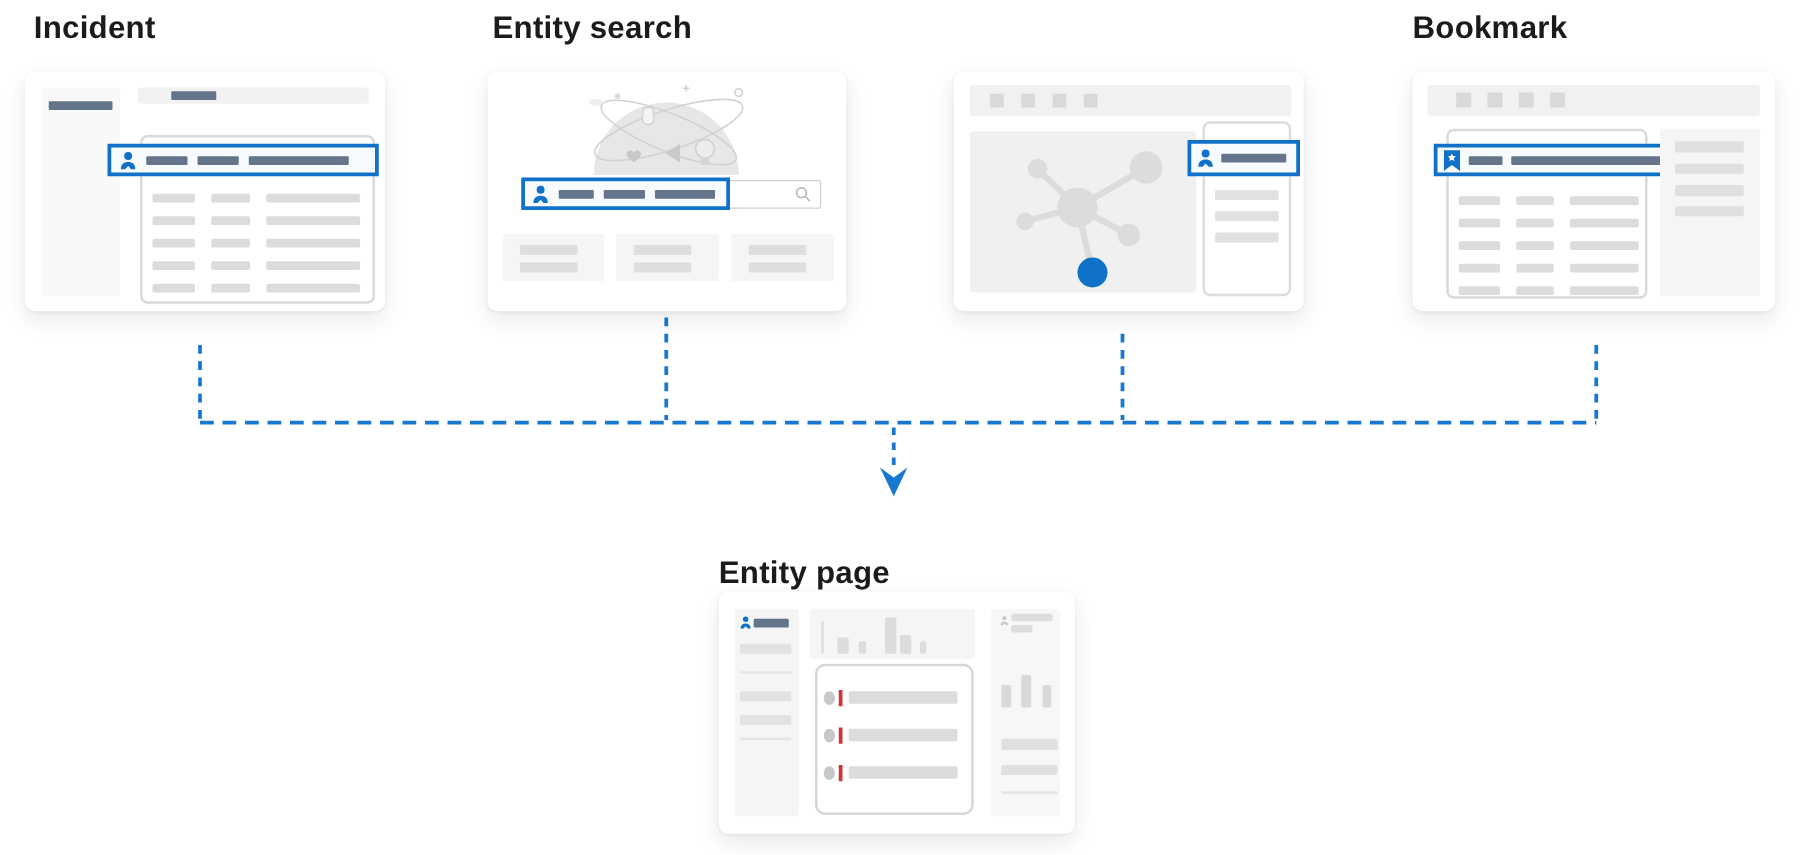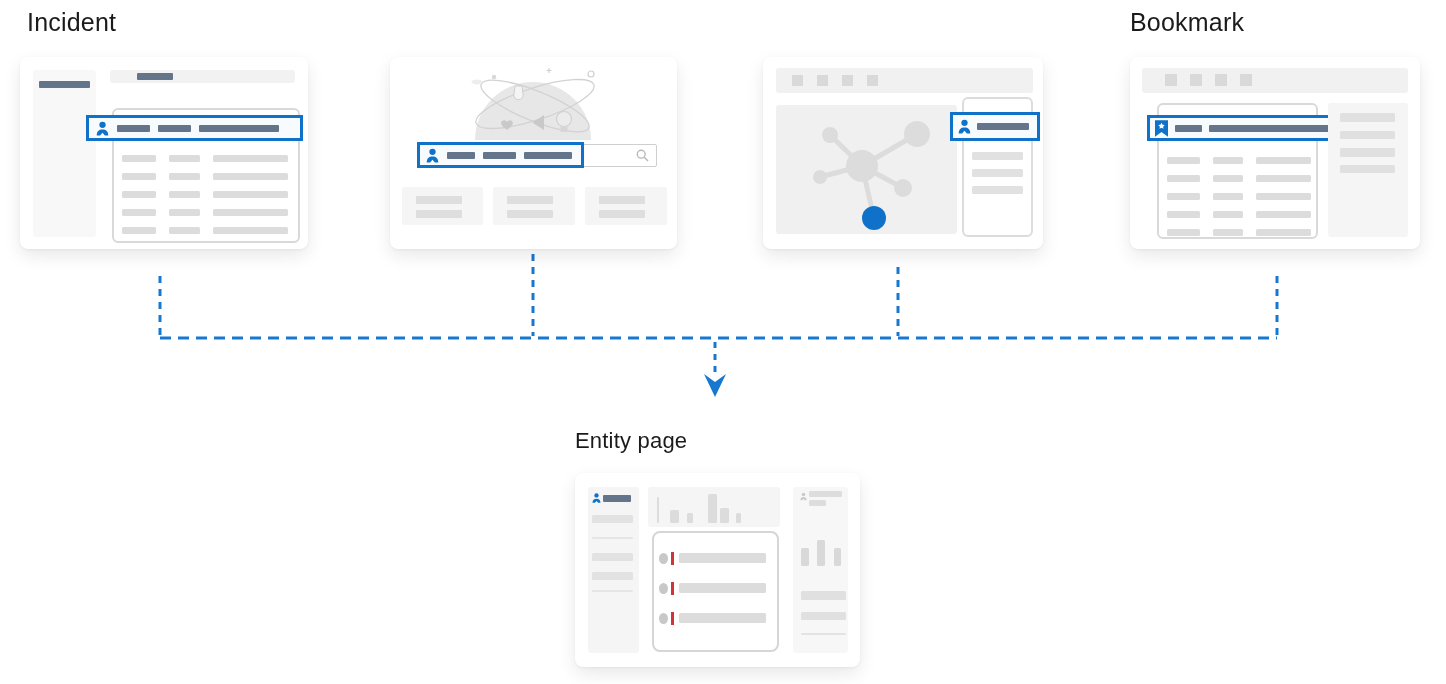--- a/index.html
+++ b/index.html
@@ -10,21 +10,21 @@
     --panel-gray:#f2f2f2;
     --border-gray:#d9d9d9;
     --timeline-red:#d13438;
     --title-text:#1b1b1b;
     --background:#ffffff;
   }
   html,body{margin:0;padding:0;background:var(--background);}
   .stage{position:relative;width:1446px;height:684px;background:var(--background);
          font-family:"Liberation Sans", sans-serif;overflow:hidden;}
   .abs{position:absolute;}
-  .card-title{position:absolute;font-size:25px;font-weight:400;color:var(--title-text);letter-spacing:.2px;white-space:nowrap;}
+  .card-title{position:absolute;font-size:25px;font-weight:700;color:var(--title-text);letter-spacing:.2px;white-space:nowrap;}
   .card{position:absolute;background:#fff;border-radius:8px;
         box-shadow:0 1px 3px rgba(0,0,0,.05),0 7px 18px rgba(0,0,0,.09);}
   .bar{position:absolute;background:var(--gray-bar);border-radius:1.5px;}
   .slate{background:var(--slate-bar);border-radius:1px;height:7px;flex:0 0 auto;}
   .hl{position:absolute;border:3px solid var(--accent-blue);background:#f8fbfe;
       display:flex;align-items:center;box-sizing:content-box;}
   .panel{position:absolute;border-radius:3px;}
   .grid-rows{position:absolute;display:grid;}
   .grid-rows .bar{position:static;height:7px;}
   .connectors{position:absolute;left:0;top:0;pointer-events:none;}
@@ -35,22 +35,23 @@
   .fill-accent{fill:var(--accent-blue);}
   .node{fill:var(--gray-bar);}
   .edge{stroke:var(--gray-bar);stroke-width:5;}
 </style>
 </head>
 <body>
 
 <div class="stage">
 
   <div class="card-title" style="left:27px;top:8px">Incident</div>
+  <div class="card-title" style="left:394px;top:8px">Entity search</div>
   <div class="card-title" style="left:1130px;top:8px">Bookmark</div>
-  <div class="card-title" style="left:575px;top:428px;font-size:22px">Entity page</div>
+  <div class="card-title" style="left:575px;top:444px;font-size:25px">Entity page</div>
 
   <svg class="connectors" width="1446" height="684">
     <path class="dashv" d="M160 276 L160 336"></path>
     <path class="dashv" d="M533 254 L533 336"></path>
     <path class="dashv" d="M898 267 L898 336"></path>
     <path class="dashv" d="M1277 276 L1277 336"></path>
     <path class="dashh" d="M160 338 L1277 338"></path>
     <path class="dashdrop" d="M715 342 L715 373"></path>
     <polygon class="arrowfill" points="704,374 715,382 726,374 715,397"></polygon>
   </svg>

